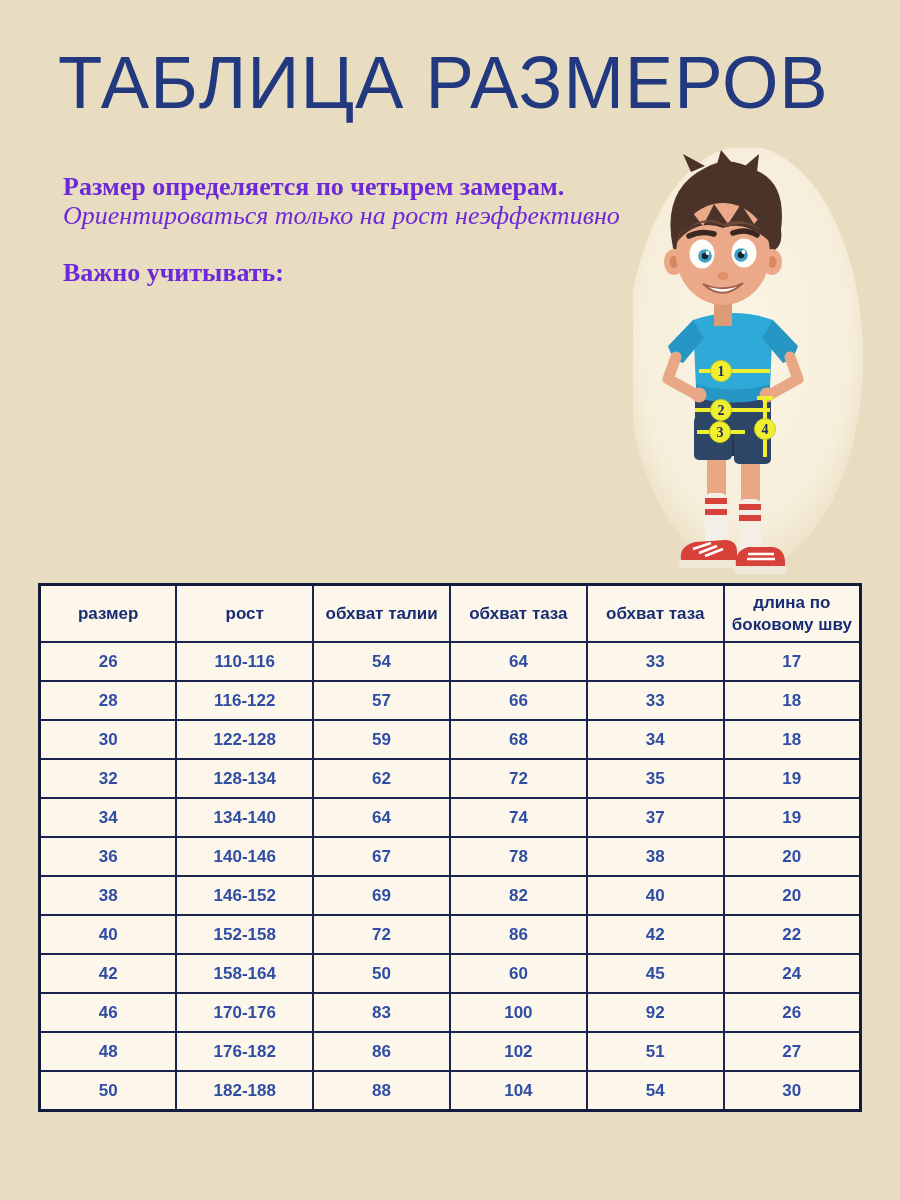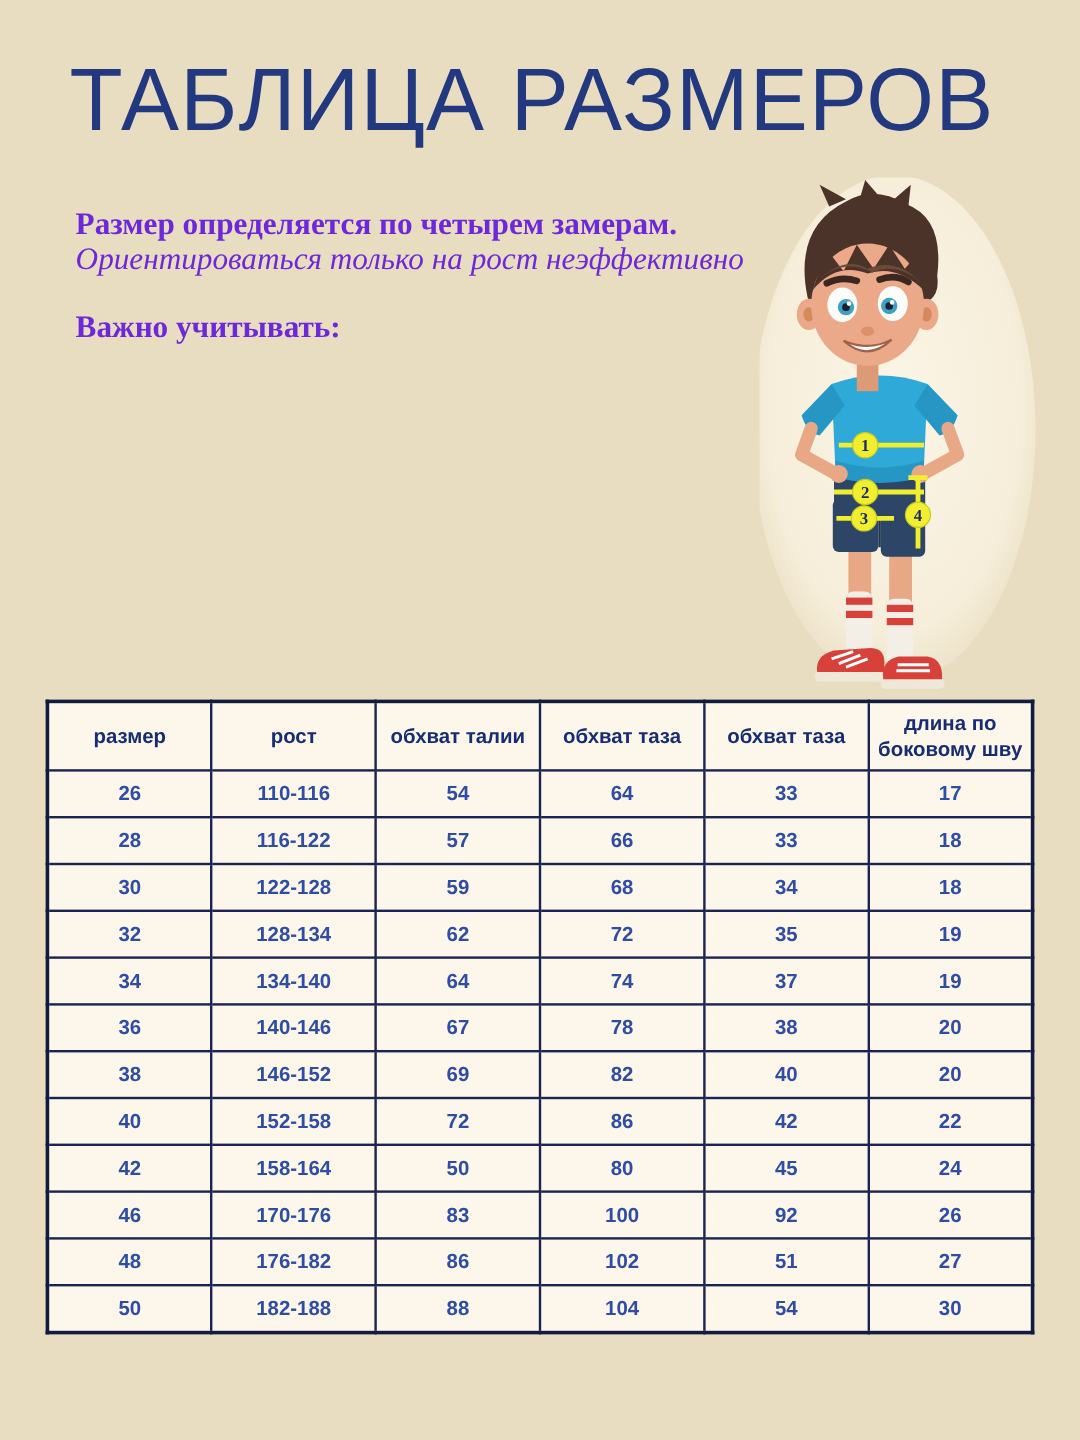--- a/index.html
+++ b/index.html
@@ -242,21 +242,21 @@
         <td>152-158</td>
         <td>72</td>
         <td>86</td>
         <td>42</td>
         <td>22</td>
       </tr>
       <tr>
         <td>42</td>
         <td>158-164</td>
         <td>50</td>
-        <td>80</td>
+        <td>60</td>
         <td>45</td>
         <td>24</td>
       </tr>
       <tr>
         <td>46</td>
         <td>170-176</td>
         <td>83</td>
         <td>100</td>
         <td>92</td>
         <td>26</td>

